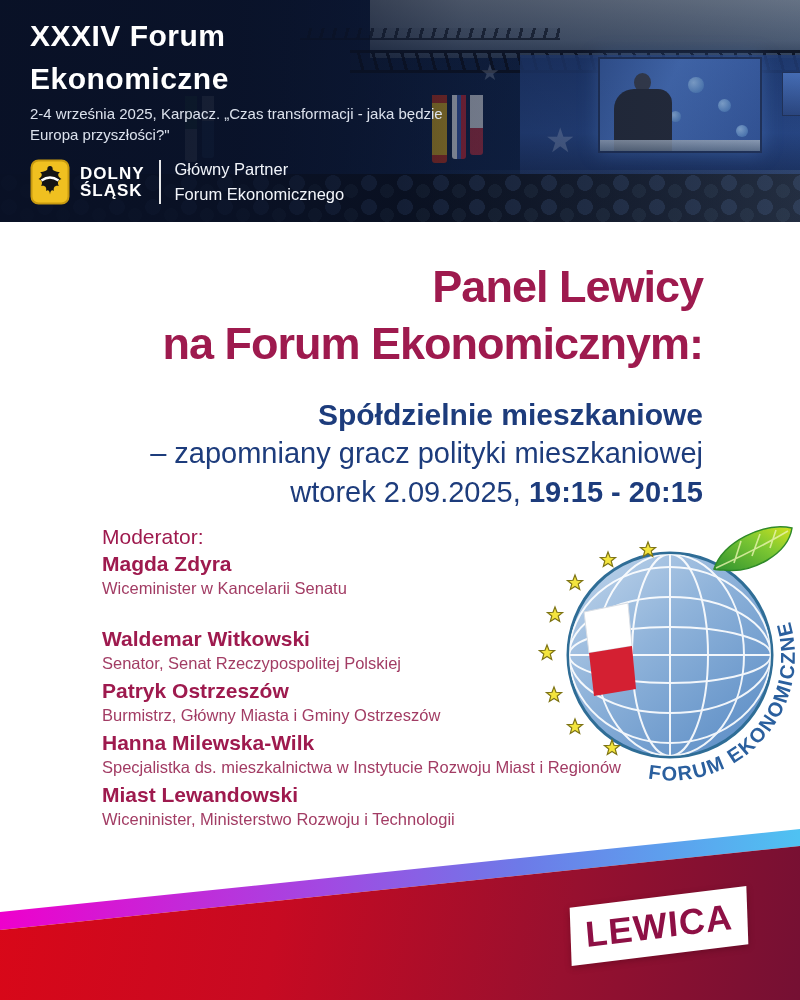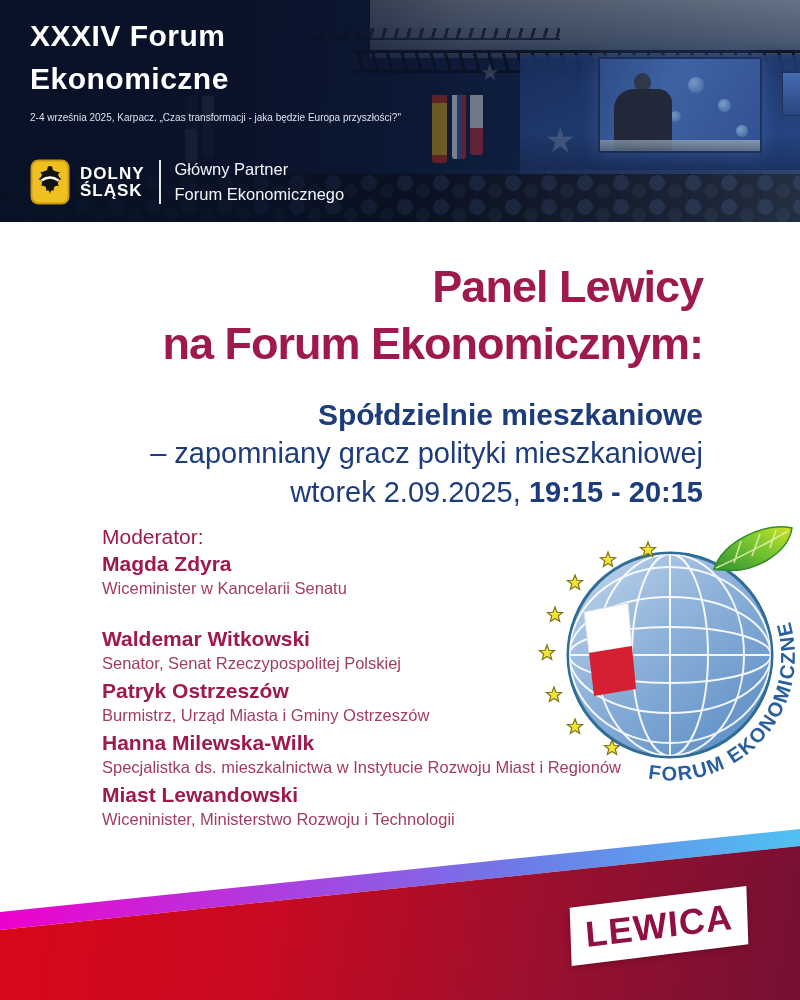--- a/index.html
+++ b/index.html
@@ -64,21 +64,21 @@
   .banner-overlay{
     position:absolute;inset:0;
     background:linear-gradient(90deg,rgba(9,17,38,.95) 0%,rgba(9,17,38,.82) 30%,rgba(9,17,38,.35) 58%,rgba(9,17,38,.08) 100%);
   }
   .banner-title{
     position:absolute;left:30px;top:14px;color:#ffffff;font-weight:bold;
     font-size:30px;line-height:43px;letter-spacing:.5px;
   }
   .banner-sub{
     position:absolute;left:30px;top:103px;width:460px;color:#dbe1ec;
-    font-size:10px;line-height:29px;
+    font-size:15px;line-height:21px;
   }
   .partner-row{position:absolute;left:30px;top:157px;display:flex;align-items:center;}
   .ds-name{color:#fff;font-weight:bold;font-size:17px;line-height:17px;letter-spacing:1px;margin-left:10px;}
   .partner-divider{width:2px;height:44px;background:#ffffff;margin:0 14px;opacity:.9;}
   .partner-text{color:#f2f5fa;font-size:16.5px;line-height:25px;}
   
   .headline{
     position:absolute;right:97px;top:258px;text-align:right;
     color:#9e1a4e;font-weight:800;font-size:45px;line-height:57px;letter-spacing:-1px;
   }
@@ -201,21 +201,21 @@
   <div class="person-role">Wiceminister w Kancelarii Senatu</div>
 </div>
 
 <div class="panelists-block">
   <div class="panelist">
     <div class="person-name">Waldemar Witkowski</div>
     <div class="person-role">Senator, Senat Rzeczypospolitej Polskiej</div>
   </div>
   <div class="panelist">
     <div class="person-name">Patryk Ostrzeszów</div>
-    <div class="person-role">Burmistrz, Urząd Miasta i Gminy Ostrzeszów</div>
+    <div class="person-role">Burmistrz, Główny Miasta i Gminy Ostrzeszów</div>
   </div>
   <div class="panelist">
     <div class="person-name">Hanna Milewska-Wilk</div>
     <div class="person-role">Specjalistka ds. mieszkalnictwa w Instytucie Rozwoju Miast i Regionów</div>
   </div>
   <div class="panelist">
     <div class="person-name">Miast Lewandowski</div>
     <div class="person-role">Wiceninister, Ministerstwo Rozwoju i Technologii</div>
   </div>
 </div>

